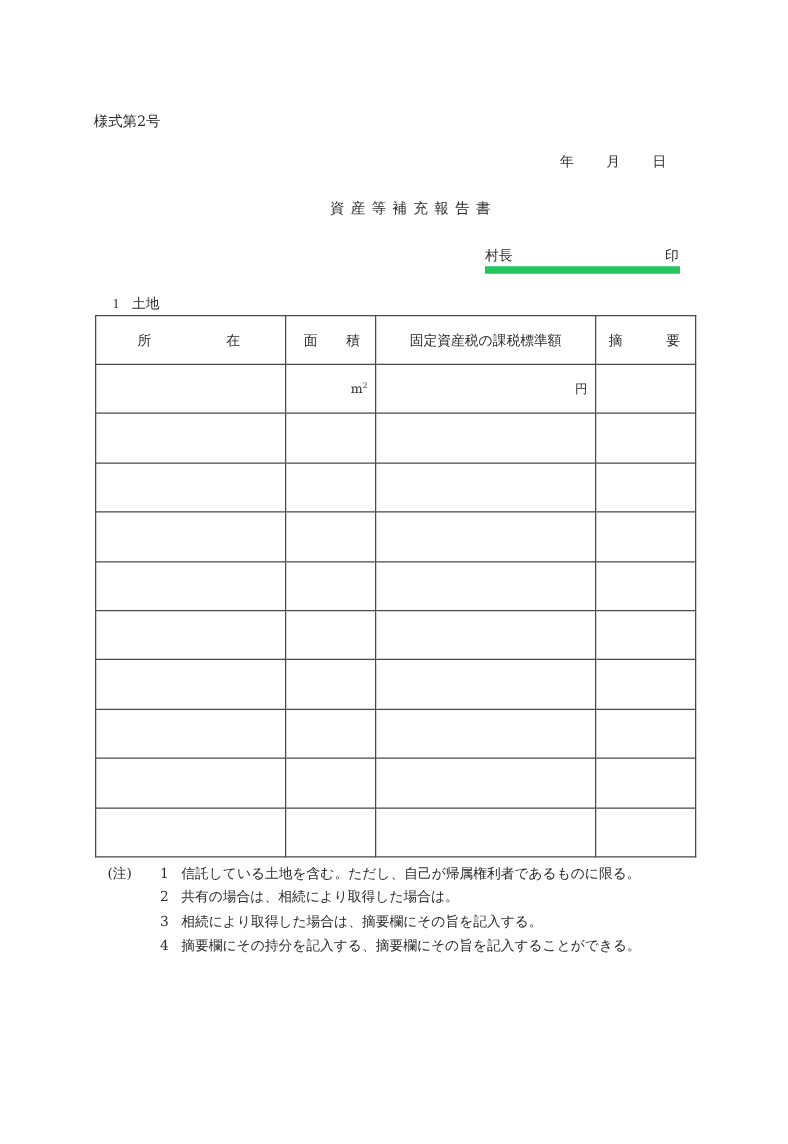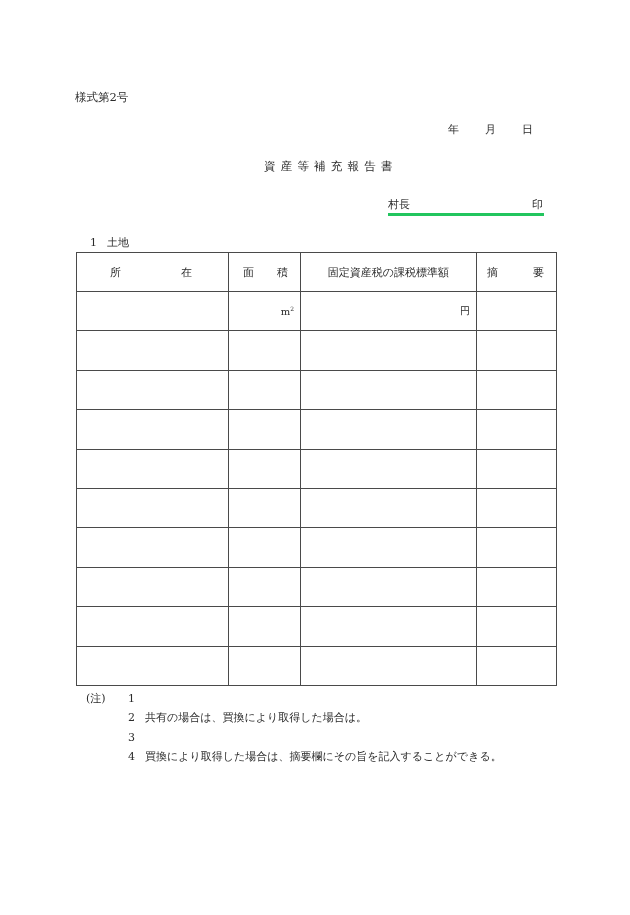--- a/index.html
+++ b/index.html
@@ -9,25 +9,25 @@
       color: #2b2b2b; font-size: 11px;
     }
     .abs { position: absolute; white-space: nowrap; }
     #form-number { left: 75px; top: 90px; font-size: 11.5px; }
     #date-line { left: 448px; top: 122px; font-size: 11px; }
     #date-line span { display: inline-block; }
     #date-line .gap { width: 26px; }
     #doc-title { left: 264px; top: 159px; font-size: 11.5px; letter-spacing: 5.2px; }
     #mayor-line {
       left: 388px; top: 197px; width: 156px; height: 16px;
-      border-bottom: 3px solid #22c55e; font-size: 11px;
+      border-bottom: 6px solid #22c55e; font-size: 11px;
     }
     #mayor-line .mayor { position: absolute; left: 0; top: 0; }
     #mayor-line .seal { position: absolute; right: 1px; top: 0; }
-    #section-heading { left: 90px; top: 235px; font-size: 11px; }
+    #section-heading { left: 90px; top: 235px; font-size: 11px; font-family: Liberation Serif, serif; }
     #section-heading .num { margin-right: 10px; }
 
     #land-table {
       position: absolute; left: 76px; top: 252px;
       border-collapse: collapse; table-layout: fixed;
     }
     #land-table td, #land-table th {
       border: 1px solid #4a4a4a; padding: 0; font-weight: normal;
       font-size: 11px; height: 38.4px;
     }
@@ -160,28 +160,30 @@
         <td><span></span></td>
         <td><span></span></td>
       </tr>
     </tbody>
 </table>
 
 <div id="notes">
   <div class="note-row">
     <span class="note-prefix">(注)</span>
     <span class="note-num">1</span>
+    <span>信託している土地を含む。ただし、自己が帰属権利者であるものに限る。</span>
   </div>
   <div class="note-row">
     <span class="note-prefix"></span>
     <span class="note-num">2</span>
-    <span>共有の場合は、買換により取得した場合は。</span>
+    <span>共有の場合は、相続により取得した場合は。</span>
   </div>
   <div class="note-row">
     <span class="note-prefix"></span>
     <span class="note-num">3</span>
+    <span>相続により取得した場合は、摘要欄にその旨を記入する。</span>
   </div>
   <div class="note-row">
     <span class="note-prefix"></span>
     <span class="note-num">4</span>
-    <span>買換により取得した場合は、摘要欄にその旨を記入することができる。</span>
+    <span>摘要欄にその持分を記入する、摘要欄にその旨を記入することができる。</span>
   </div>
 </div>
 
 </body></html>

